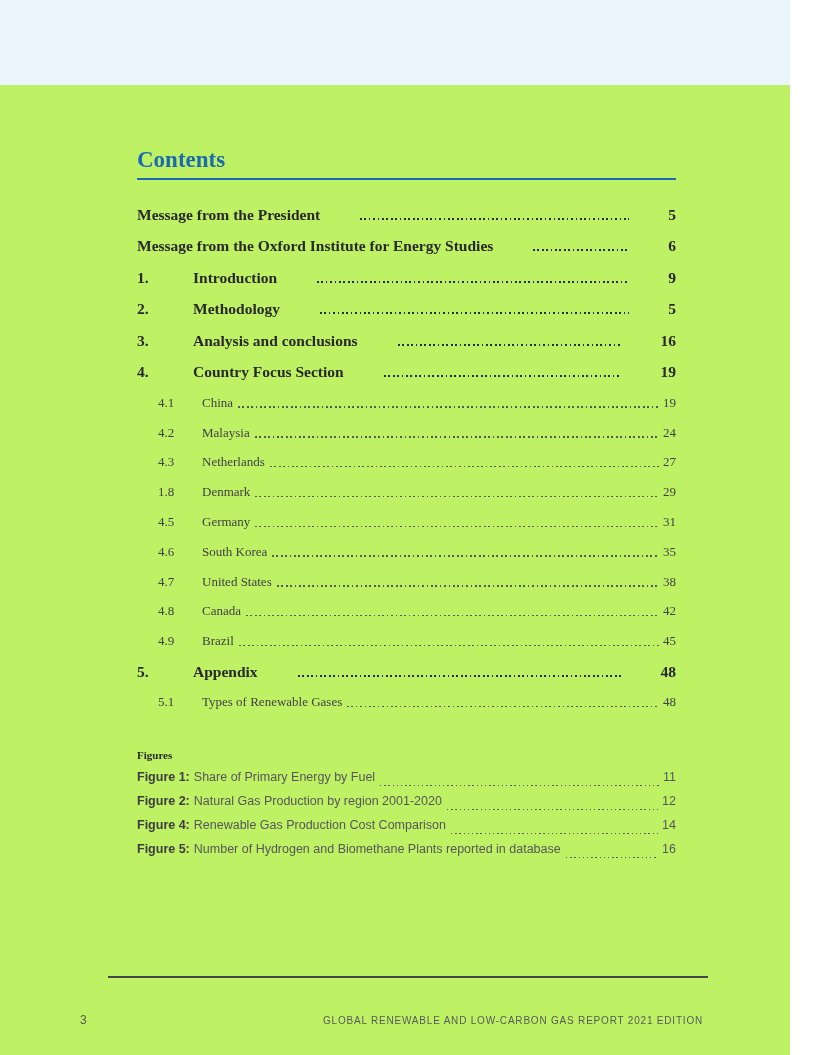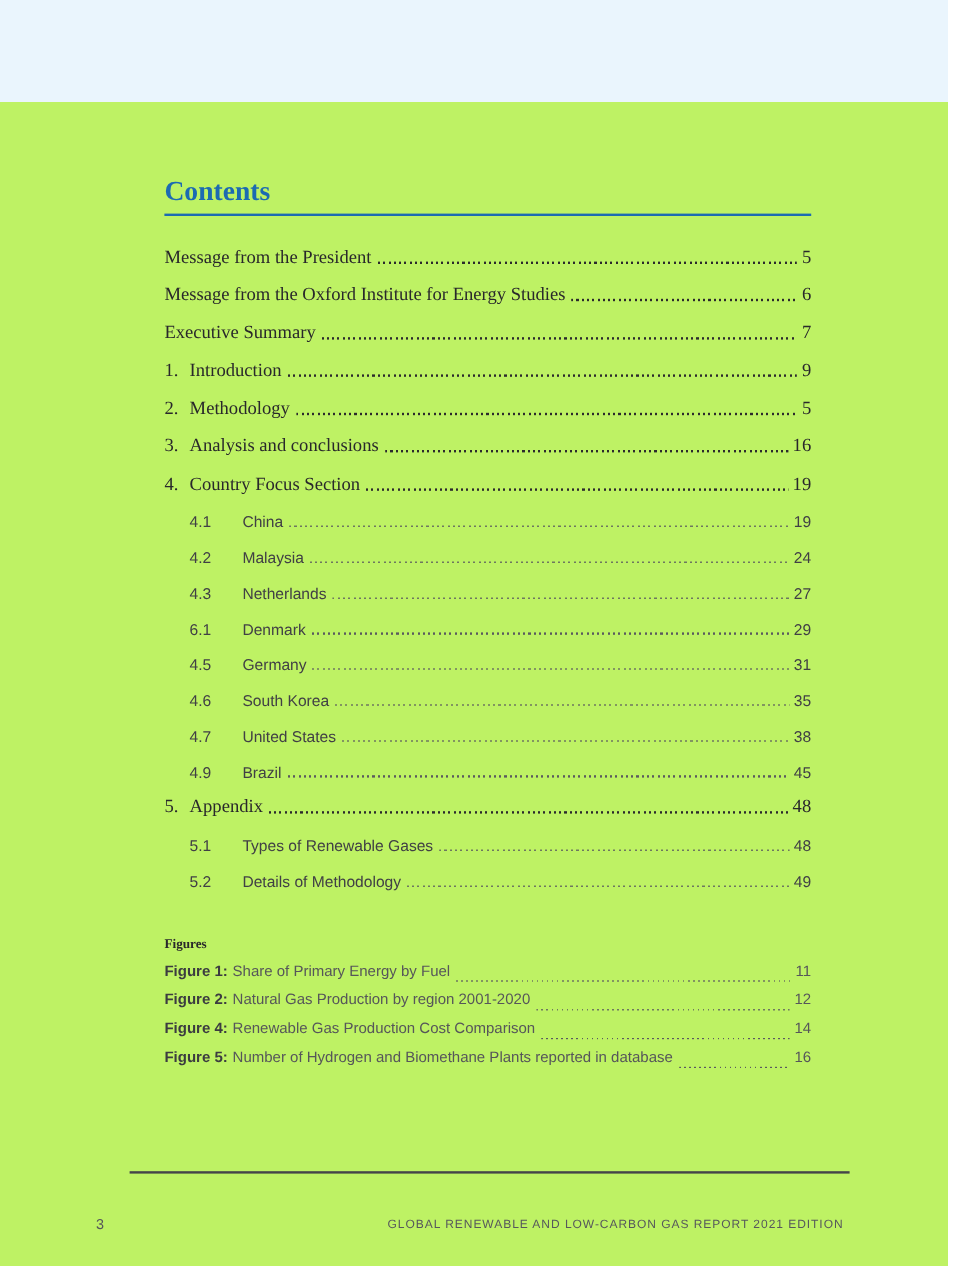--- a/index.html
+++ b/index.html
@@ -37,27 +37,28 @@
     height:2px;
     background:var(--accent);
   }
   #toc-list{margin-top:12px;}
   .toc-row{
     display:flex;
     align-items:flex-end;
   }
   .toc-row.main{
     font-family:"Liberation Serif", serif;
-    font-weight:400;
+    font-weight:700;
     font-size:15.5px;
     color:#29282b;
     height:31.5px;
+    gap:35px;
   }
   .toc-row.sub{
-    font-family:Liberation Sans, sans-serif;
+    font-family:Liberation Serif, serif;
     font-weight:400;
     font-size:13px;
     color:#414045;
     height:29.8px;
     padding-left:21px;
   }
   .toc-num{flex:0 0 auto;}
   .toc-num:empty{display:none;}
   .main .toc-num{width:21px;}
   .sub .toc-num{width:44px;}
@@ -145,26 +146,20 @@
     <span class="toc-page">5</span>
   </div>
 
   <div class="toc-row main">
 
     <span class="toc-label">Message from the Oxford Institute for Energy Studies</span>
     <span class="toc-dots"></span>
     <span class="toc-page">6</span>
   </div>
 
-  <div class="toc-row main">
-
-    <span class="toc-label">Executive Summary</span>
-    <span class="toc-dots"></span>
-    <span class="toc-page">7</span>
-  </div>
 
   <div class="toc-row main">
     <span class="toc-num">1.</span>
     <span class="toc-label">Introduction</span>
     <span class="toc-dots"></span>
     <span class="toc-page">9</span>
   </div>
 
   <div class="toc-row main">
     <span class="toc-num">2.</span>
@@ -202,21 +197,21 @@
   </div>
 
   <div class="toc-row sub">
     <span class="toc-num">4.3</span>
     <span class="toc-label">Netherlands</span>
     <span class="toc-dots"></span>
     <span class="toc-page">27</span>
   </div>
 
   <div class="toc-row sub">
-    <span class="toc-num">6.1</span>
+    <span class="toc-num">1.8</span>
     <span class="toc-label">Denmark</span>
     <span class="toc-dots"></span>
     <span class="toc-page">29</span>
   </div>
 
   <div class="toc-row sub">
     <span class="toc-num">4.5</span>
     <span class="toc-label">Germany</span>
     <span class="toc-dots"></span>
     <span class="toc-page">31</span>
@@ -229,20 +224,26 @@
     <span class="toc-page">35</span>
   </div>
 
   <div class="toc-row sub">
     <span class="toc-num">4.7</span>
     <span class="toc-label">United States</span>
     <span class="toc-dots"></span>
     <span class="toc-page">38</span>
   </div>
 
+  <div class="toc-row sub">
+    <span class="toc-num">4.8</span>
+    <span class="toc-label">Canada</span>
+    <span class="toc-dots"></span>
+    <span class="toc-page">42</span>
+  </div>
 
   <div class="toc-row sub">
     <span class="toc-num">4.9</span>
     <span class="toc-label">Brazil</span>
     <span class="toc-dots"></span>
     <span class="toc-page">45</span>
   </div>
 
   <div class="toc-row main">
     <span class="toc-num">5.</span>
@@ -251,26 +252,20 @@
     <span class="toc-page">48</span>
   </div>
 
   <div class="toc-row sub">
     <span class="toc-num">5.1</span>
     <span class="toc-label">Types of Renewable Gases</span>
     <span class="toc-dots"></span>
     <span class="toc-page">48</span>
   </div>
 
-  <div class="toc-row sub">
-    <span class="toc-num">5.2</span>
-    <span class="toc-label">Details of Methodology</span>
-    <span class="toc-dots"></span>
-    <span class="toc-page">49</span>
-  </div>
 </div>
 
     <h2 class="figures-title">Figures</h2>
     <div id="figures-list">
   <div class="fig-row">
     <span class="fig-label">Figure 1:</span>
     <span class="fig-title">Share of Primary Energy by Fuel</span>
     <span class="fig-dots"></span>
     <span class="fig-page">11</span>
   </div>

